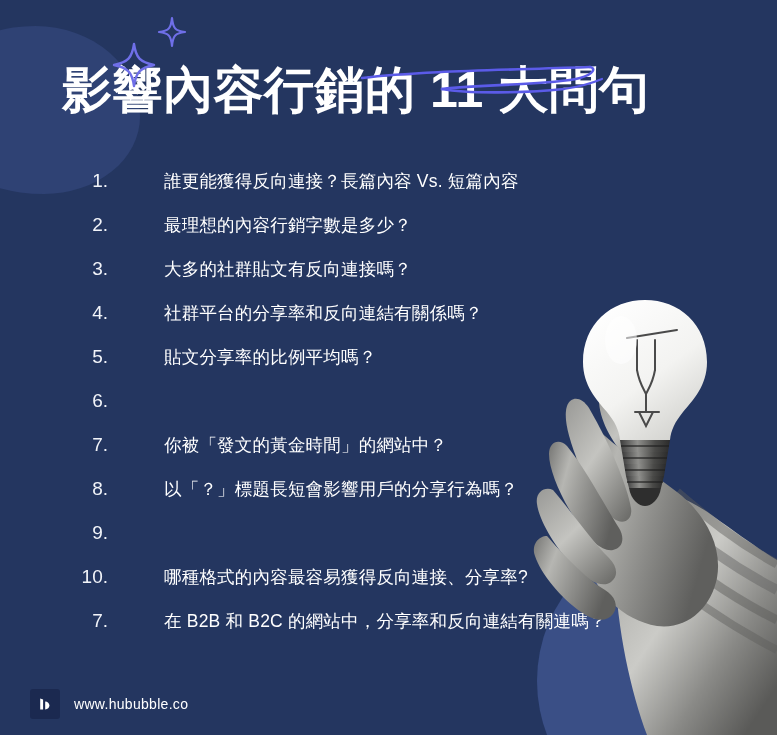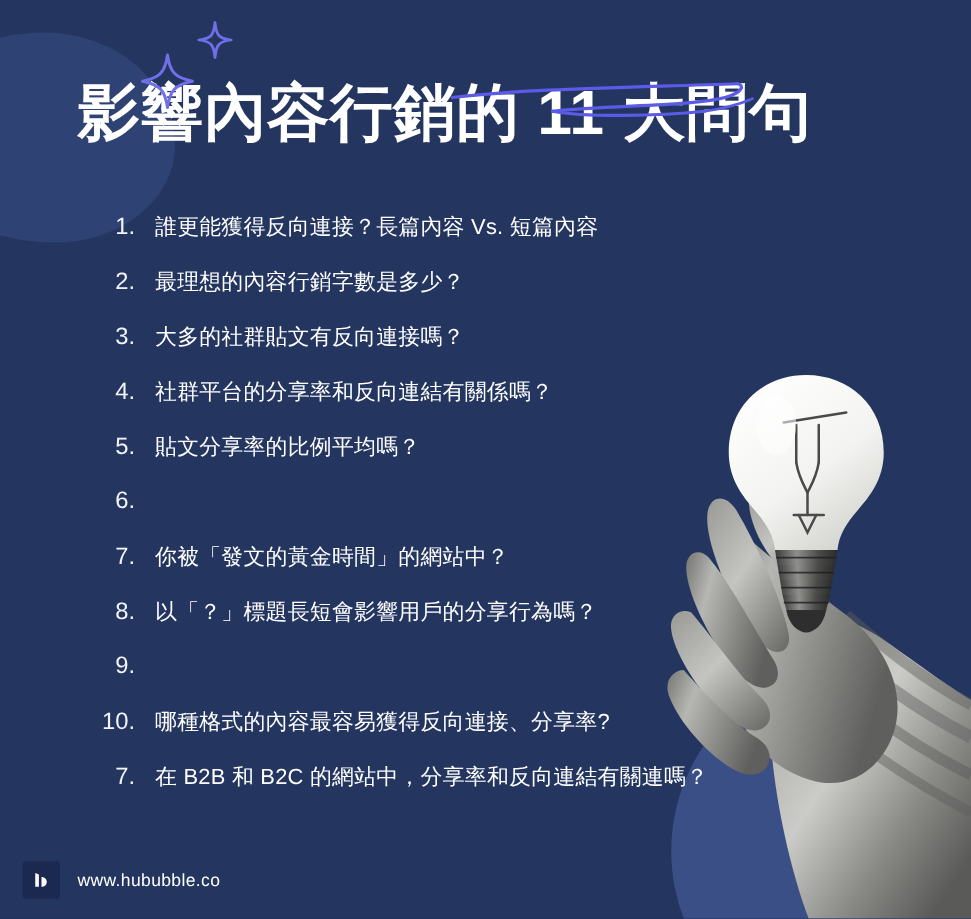--- a/index.html
+++ b/index.html
@@ -88,20 +88,21 @@
     color: #f2f4f9;
     font-weight: normal;
     white-space: nowrap;
   }
   .qtext {
     font-size: 17.5px;
     color: #ffffff;
     line-height: 1.3;
     letter-spacing: 0.2px;
     white-space: nowrap;
+    margin-left: 40px;
   }
 
   
   .artwork {
     position: absolute;
     right: 0;
     top: 300px;
     width: 250px;
     height: 435px;
     pointer-events: none;
@@ -111,21 +112,21 @@
     left: 108px;
     top: 10px;
     width: 100px;
     height: 90px;
     pointer-events: none;
   }
 
   
   .footer {
     position: absolute;
-    left: 18px;
+    left: 30px;
     bottom: 16px;
     display: flex;
     align-items: center;
     gap: 14px;
   }
   .logo-badge {
     width: 30px;
     height: 30px;
     background: #1b2950;
     border-radius: 3px;

